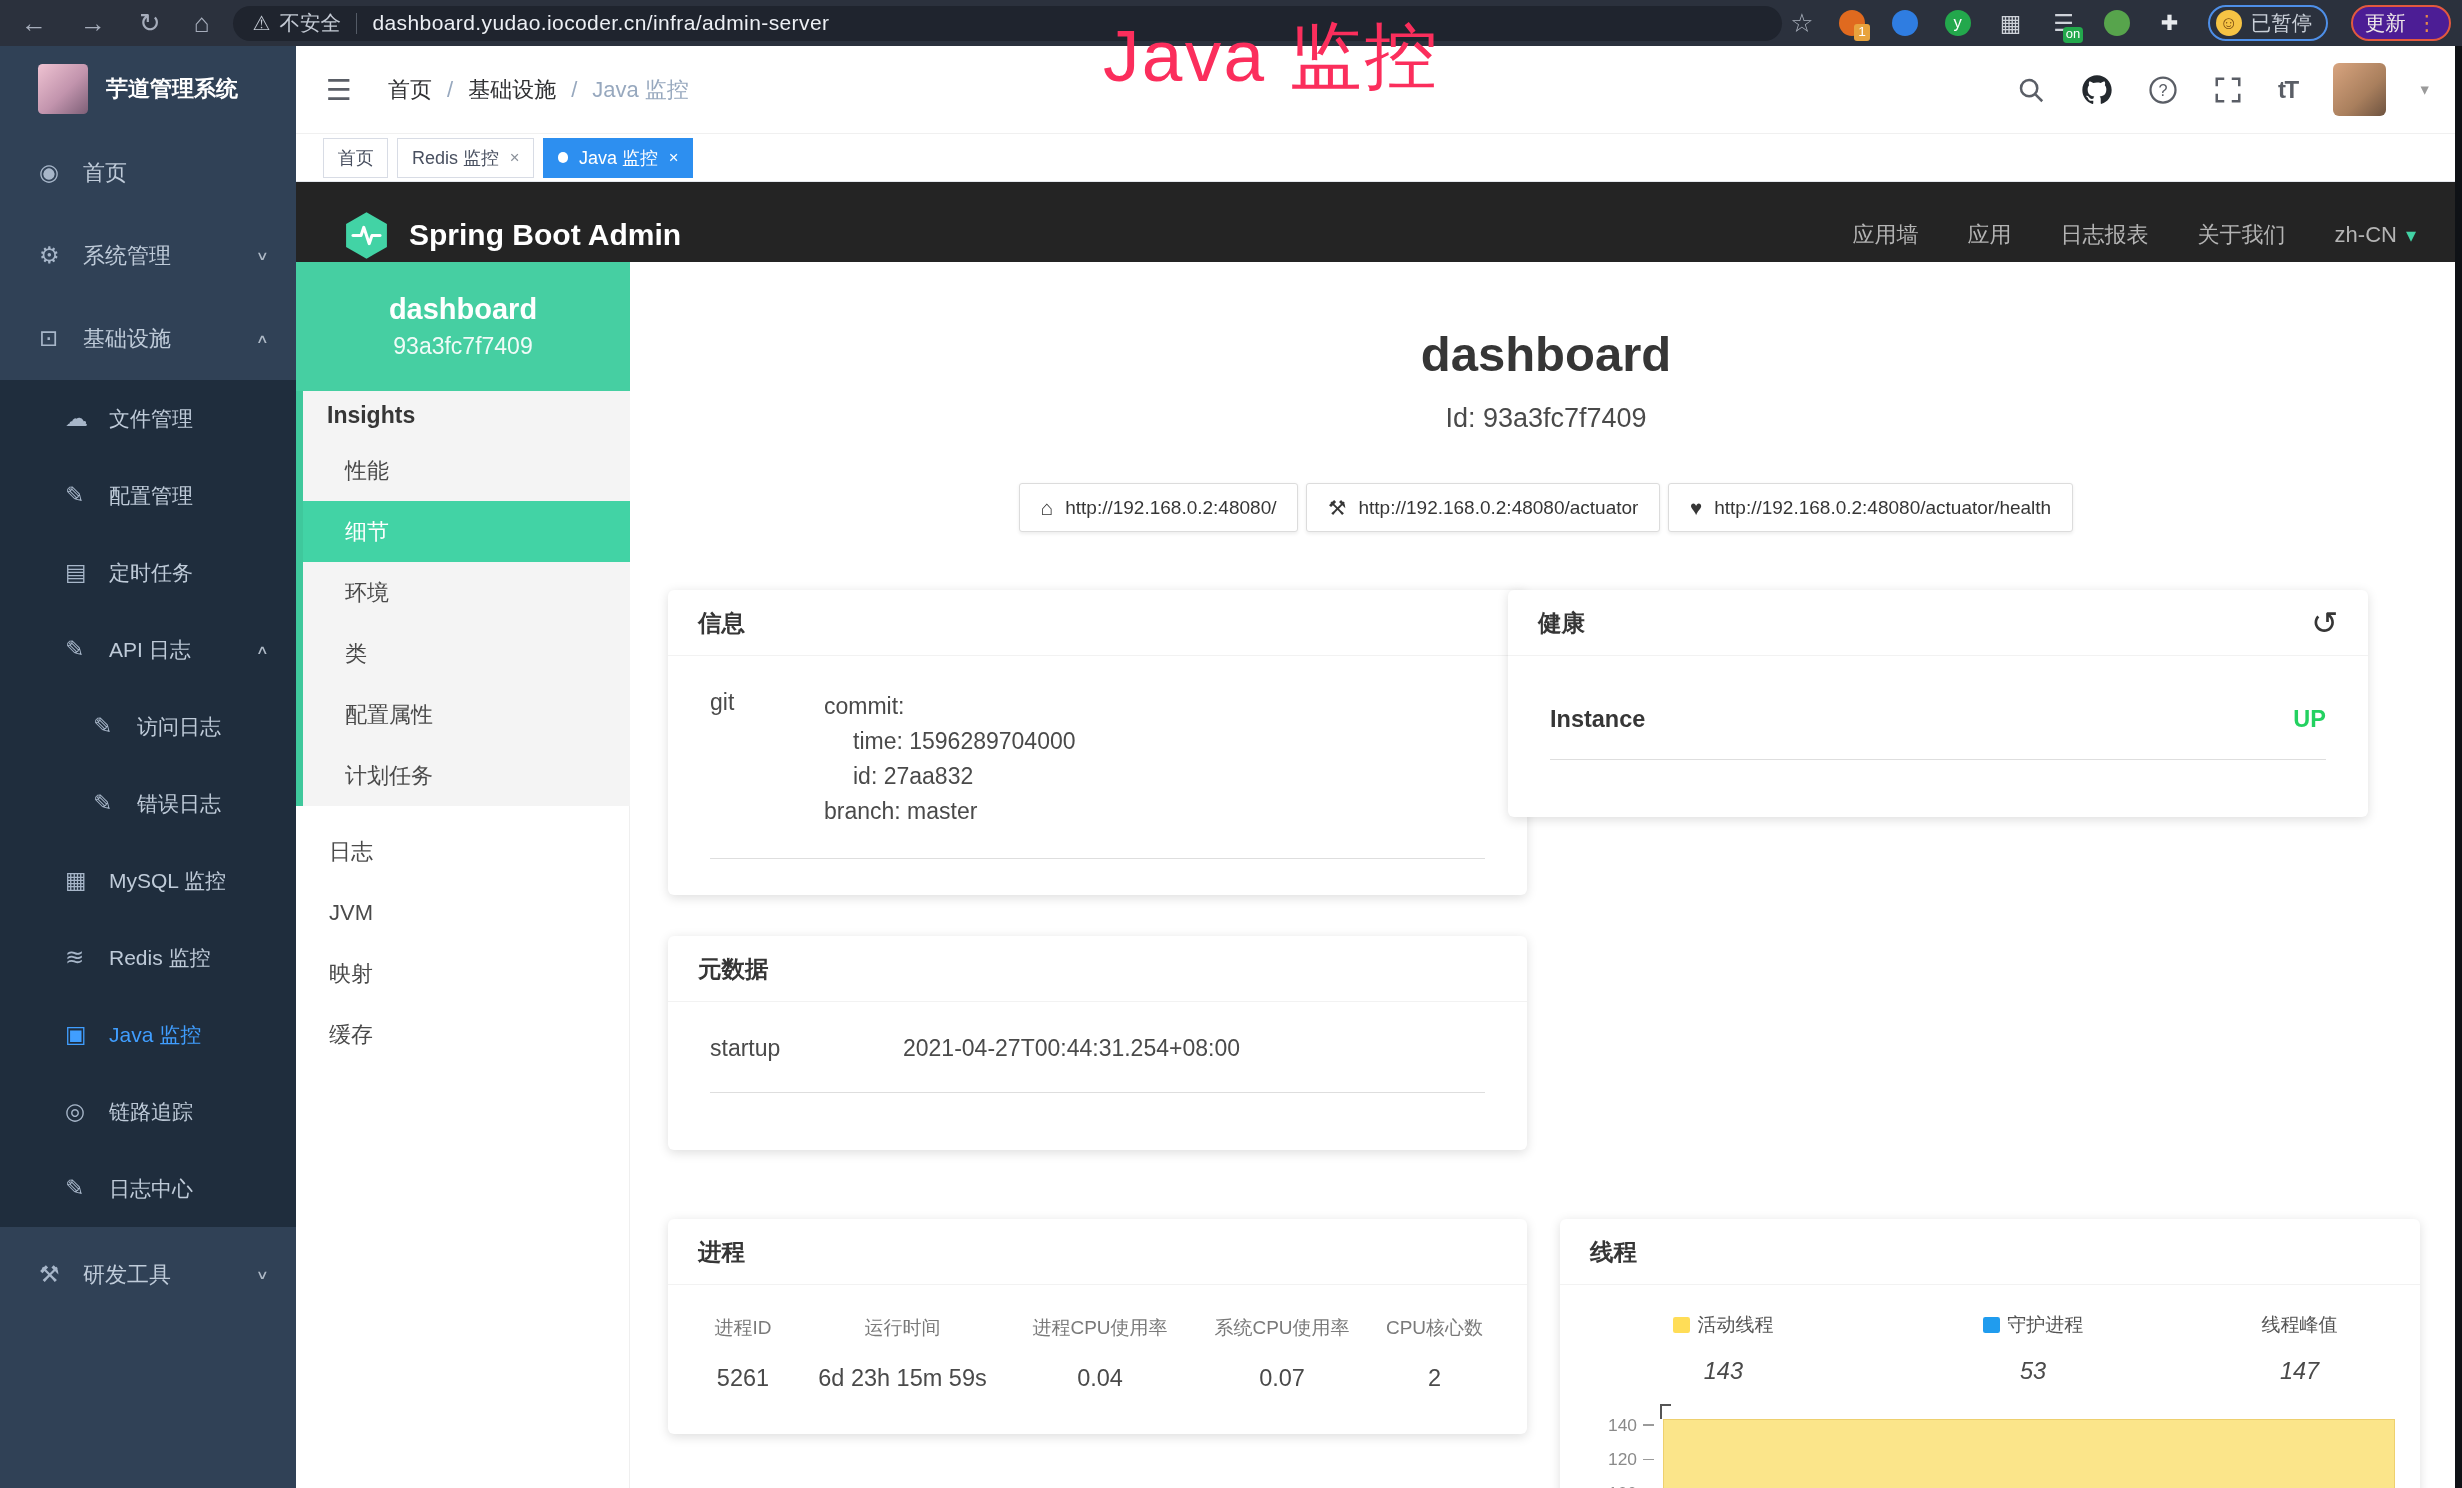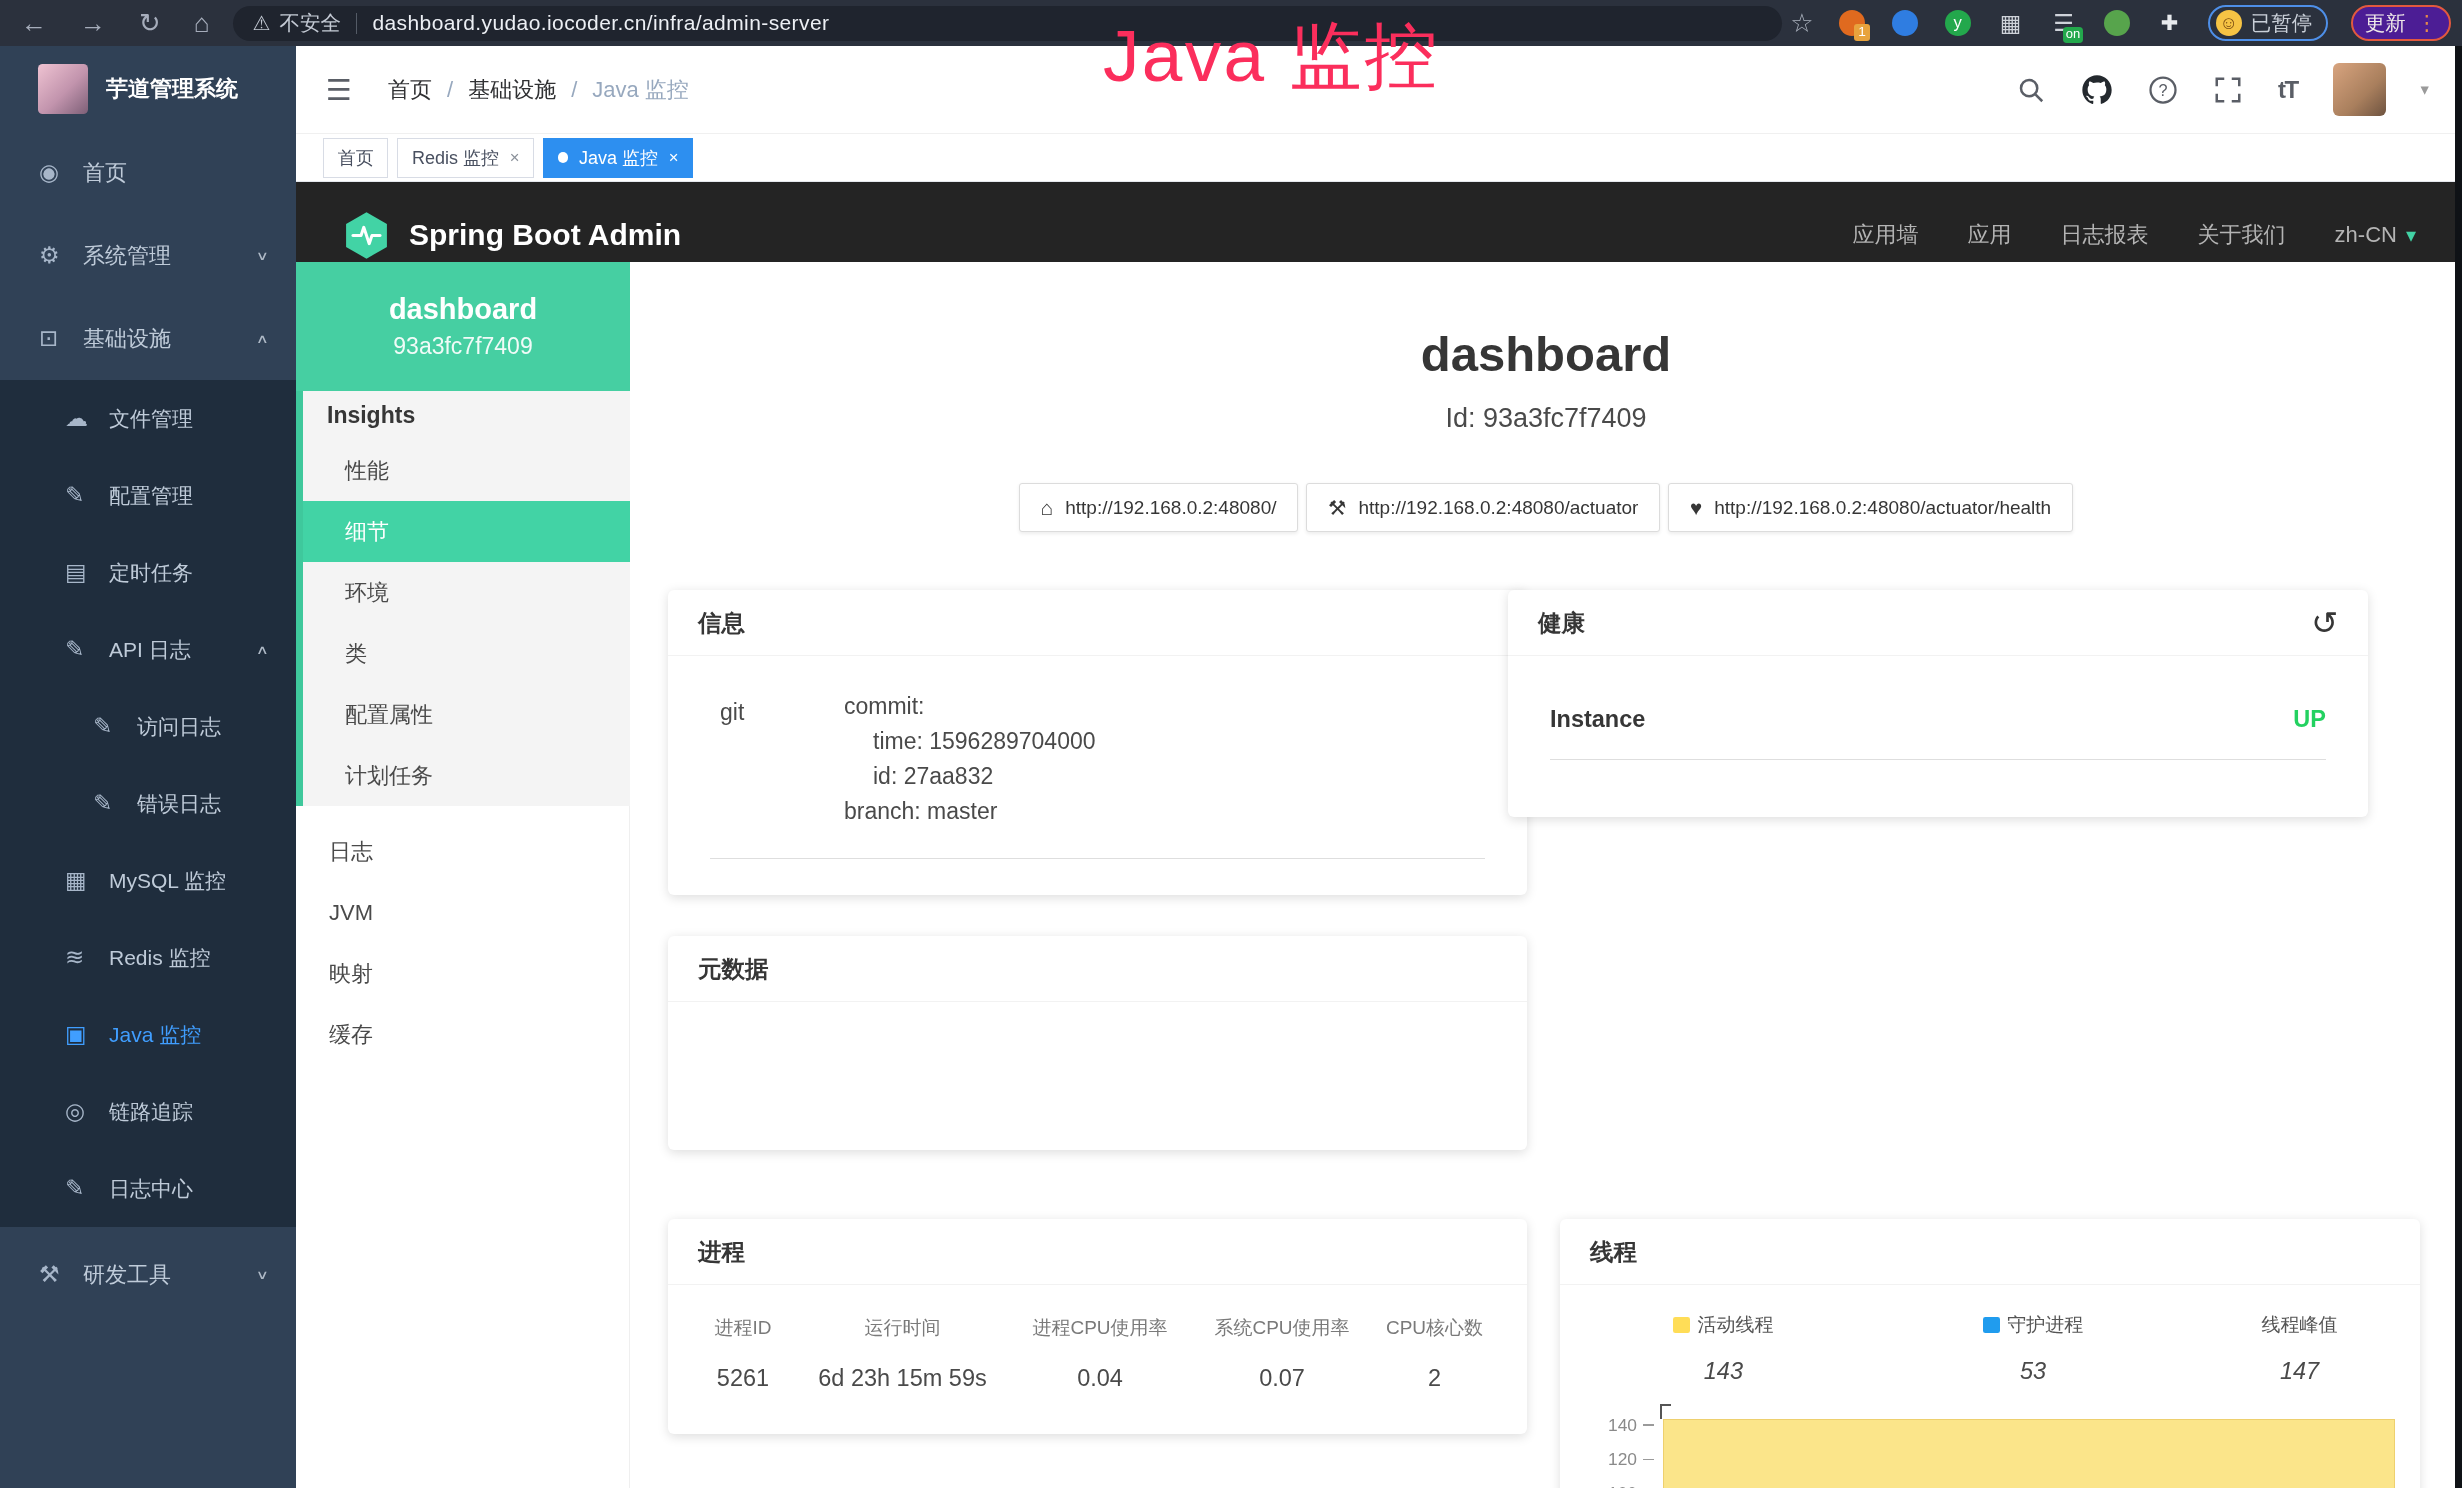--- a/index.html
+++ b/index.html
@@ -119,21 +119,21 @@
   .card-health{left:878px;top:328px;width:860px;height:227px;}
   .card-meta{left:38px;top:674px;width:859px;height:214px;}
   .card-proc{left:38px;top:957px;width:859px;height:215px;}
   .card-threads{left:930px;top:957px;width:860px;height:303px;}
   .card-head{height:65px;display:flex;align-items:center;padding:0 30px;font-size:23.5px;font-weight:700;
     color:#363636;border-bottom:1.5px solid #f2f2f2;}
   .hist{margin-left:auto;font-size:32px;color:#363636;font-weight:400;}
 
   .card-body{padding:33px 42px 0;}
   .info-row{display:flex;border-bottom:1.5px solid #dedede;padding-bottom:29px;}
-  .info-row dt{width:114px;font-size:23px;color:#4a4a4a;margin:10px;}
+  .info-row dt{width:114px;font-size:23px;color:#4a4a4a;margin:0;}
   .info-val{font-size:23px;color:#4a4a4a;line-height:35px;}
   .ind{margin-left:29px;}
 
   .health-row{display:flex;justify-content:space-between;align-items:center;
     border-bottom:1.5px solid #dedede;padding-bottom:26px;margin-top:16.7px;}
   .health-label{font-size:23.5px;color:#363636;font-weight:600;}
   .up{color:#23d160;font-weight:700;font-size:23.5px;}
 
   .meta-row{display:flex;border-bottom:1.5px solid #dedede;padding-bottom:30px;}
   .meta-row dt{width:193px;font-size:23px;color:#4a4a4a;margin:0;}
@@ -439,20 +439,26 @@
             <div class="card-body">
               <div class="health-row">
                 <span class="health-label">Instance</span>
                 <span class="up">UP</span>
               </div>
             </div>
           </div>
 
           <div class="card card-meta">
             <div class="card-head">元数据</div>
+            <div class="card-body">
+              <div class="meta-row">
+                <dt>startup</dt>
+                <span class="meta-val">2021-04-27T00:44:31.254+08:00</span>
+              </div>
+            </div>
           </div>
 
           <div class="card card-proc">
             <div class="card-head">进程</div>
             <div class="proc-wrap">
               <div class="proc-grid proc-h">
                 <span>进程ID</span>
                 <span>运行时间</span>
                 <span>进程CPU使用率</span>
                 <span>系统CPU使用率</span>

